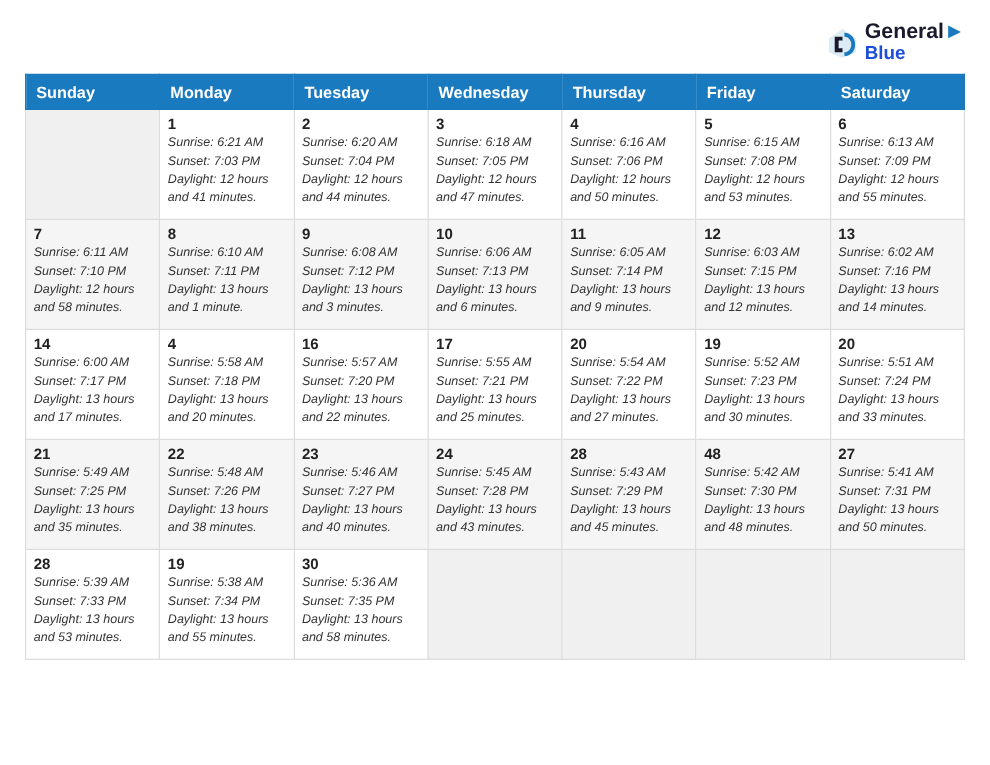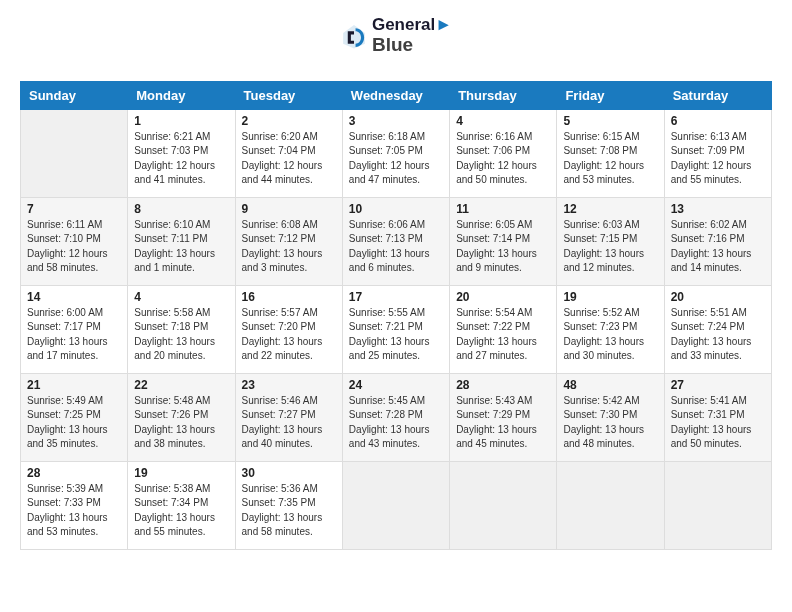--- a/index.html
+++ b/index.html
@@ -5,23 +5,23 @@
     * { box-sizing: border-box; margin: 0; padding: 0; }
     body {
       font-family: Arial, sans-serif;
       background: #fff;
       width: 792px;
       min-height: 612px;
       padding: 16px 20px;
     }
     .header-area {
       display: flex;
-      justify-content: center;
+      justify-content: flex-end;
       align-items: flex-start;
-      margin-bottom: 25px;
+      margin-bottom: 8px;
     }
     .logo {
       display: flex;
       align-items: center;
       gap: 4px;
     }
     .logo-icon {
       width: 28px;
       height: 28px;
     }
@@ -69,20 +69,21 @@
       font-size: 12px;
       font-weight: bold;
       color: #222;
       display: block;
       margin-bottom: 2px;
     }
     .cell-info {
       font-size: 10px;
       line-height: 1.45;
       color: #333;
+      font-style: italic;
     }
     .empty-cell {
       background: #f9f9f9;
     }
     tbody tr:nth-child(odd) {
       background: #fff;
     }
     tbody tr:nth-child(even) {
       background: #f5f5f5;
     }
@@ -96,21 +97,21 @@
 <div class="header-area">
   <div class="logo">
     <svg class="logo-icon" viewBox="0 0 36 36">
       <rect x="0" y="0" width="36" height="36" fill="white"></rect>
       <path d="M18 4 L32 14 L32 28 L18 34 L4 28 L4 14 Z" fill="#1a7abf" opacity="0.15"></path>
       <path d="M20 8 C26 8 31 13 31 20 C31 27 26 32 20 32 L20 28 C23.8 28 27 24.8 27 20 C27 15.2 23.8 12 20 12 Z" fill="#1a7abf"></path>
       <path d="M10 12 L18 12 L18 16 L14 16 L14 24 L18 24 L18 28 L10 28 Z" fill="#1a1a2e"></path>
     </svg>
     <div>
       <div style="font-size:17px; font-weight:bold; color:#1a1a2e; line-height:1.1;">General<span style="color:#1a7abf;">►</span></div>
-      <div style="font-size:19px; font-weight:bold; color:#404040; line-height:1.1;">Blue</div>
+      <div style="font-size:15px; font-weight:bold; color:#1d4ed8; line-height:1.1;">Blue</div>
     </div>
   </div>
   <div class="title-area">
     <div class="month-title"></div>
     <div class="location-title"></div>
   </div>
 </div>
 
 <table>
   <thead>

